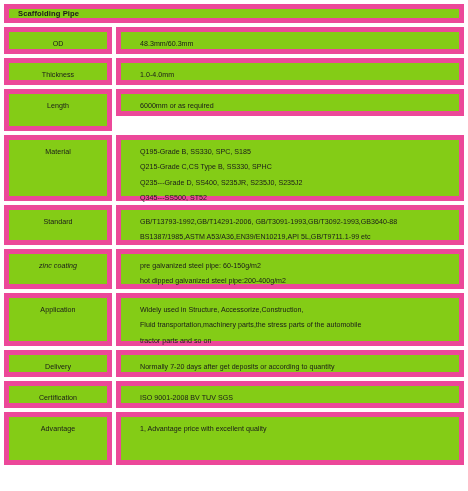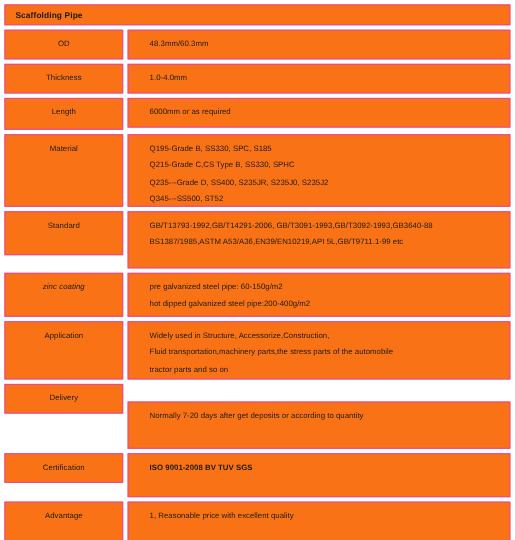--- a/index.html
+++ b/index.html
@@ -23,22 +23,22 @@
     padding: 4px 4px 0 4px;
   }
 
   .spec-row {
     display: flex;
     align-items: stretch;
     margin-bottom: 4px;
   }
 
   .cell {
-    border: 1px solid #ec4899;
-    background: #f97316;
+    border: 5px solid #ec4899;
+    background: #84cc16;
     box-sizing: border-box;
     font-size: 7.1px;
     line-height: 1.05;
   }
 
   
   .title-cell {
     width: 460px;
     height: 19px;
     display: flex;
@@ -88,37 +88,37 @@
           <div class="value-line">48.3mm/60.3mm</div>
         </div>
       </div>
       <div class="spec-row">
         <div class="cell label-cell" style="height: 27px;">Thickness</div>
         <div class="cell value-cell" style="height: 27px;">
           <div class="value-line">1.0-4.0mm</div>
         </div>
       </div>
       <div class="spec-row">
-        <div class="cell label-cell" style="height: 29px;">Length</div>
+        <div class="cell label-cell" style="height: 42px;">Length</div>
         <div class="cell value-cell" style="height: 27px;">
           <div class="value-line">6000mm or as required</div>
         </div>
       </div>
       <div class="spec-row">
         <div class="cell label-cell" style="height: 66px;">Material</div>
         <div class="cell value-cell" style="height: 66px;">
           <div class="value-line">Q195-Grade B, SS330, SPC, S185</div>
           <div class="value-line">Q215-Grade C,CS Type B, SS330, SPHC</div>
           <div class="value-line">Q235---Grade D, SS400, S235JR, S235J0, S235J2</div>
           <div class="value-line">Q345---SS500, ST52</div>
         </div>
       </div>
       <div class="spec-row">
         <div class="cell label-cell" style="height: 40px;">Standard</div>
-        <div class="cell value-cell" style="height: 52px;">
+        <div class="cell value-cell" style="height: 40px;">
           <div class="value-line">GB/T13793-1992,GB/T14291-2006, GB/T3091-1993,GB/T3092-1993,GB3640-88</div>
           <div class="value-line">BS1387/1985,ASTM A53/A36,EN39/EN10219,API 5L,GB/T9711.1-99 etc</div>
         </div>
       </div>
       <div class="spec-row">
         <div class="cell label-cell" style="height: 40px; font-style: italic;">zinc coating</div>
         <div class="cell value-cell" style="height: 40px;">
           <div class="value-line">pre galvanized steel pipe: 60-150g/m2</div>
           <div class="value-line">hot dipped galvanized steel pipe:200-400g/m2</div>
         </div>
@@ -126,31 +126,31 @@
       <div class="spec-row">
         <div class="cell label-cell" style="height: 53px;">Application</div>
         <div class="cell value-cell" style="height: 53px;">
           <div class="value-line">Widely used in Structure, Accessorize,Construction,</div>
           <div class="value-line">Fluid transportation,machinery parts,the stress parts of the automobile</div>
           <div class="value-line">tractor parts and so on</div>
         </div>
       </div>
       <div class="spec-row">
         <div class="cell label-cell" style="height: 27px;">Delivery</div>
-        <div class="cell value-cell" style="height: 43px; margin-top: 16px;">
+        <div class="cell value-cell" style="height: 27px;">
           <div class="value-line">Normally 7-20 days after get deposits or according to quantity</div>
         </div>
       </div>
       <div class="spec-row">
         <div class="cell label-cell" style="height: 27px;">Certification</div>
-        <div class="cell value-cell" style="height: 40px; font-weight: bold;">
+        <div class="cell value-cell" style="height: 27px;">
           <div class="value-line">ISO 9001-2008 BV TUV SGS</div>
         </div>
       </div>
       <div class="spec-row">
         <div class="cell label-cell" style="height: 53px;">Advantage</div>
         <div class="cell value-cell" style="height: 53px;">
-          <div class="value-line">1, Reasonable price with excellent quality</div>
+          <div class="value-line">1, Advantage price with excellent quality</div>
         </div>
       </div>
     </div>
 
 </div>
 
 </body></html>

